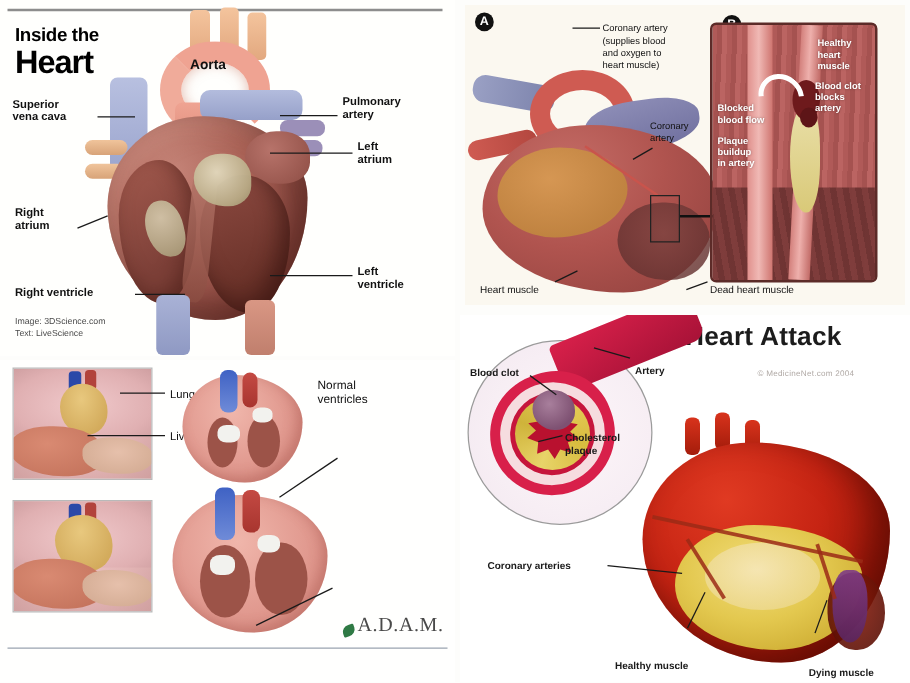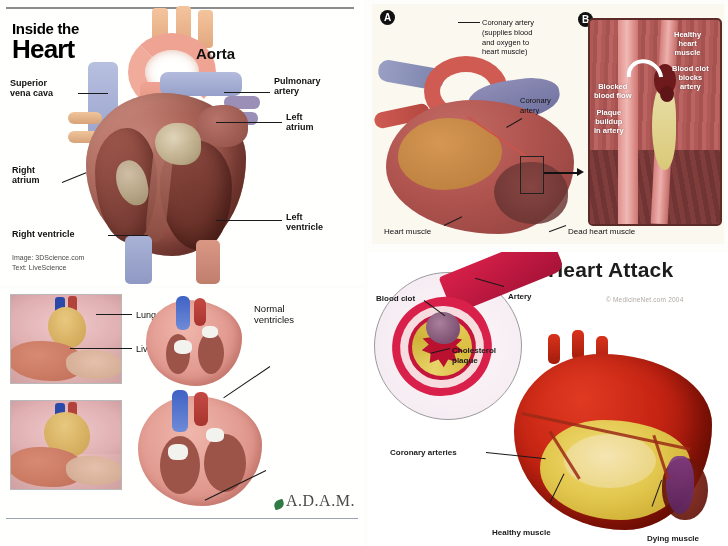--- a/index.html
+++ b/index.html
@@ -85,23 +85,23 @@
   #p2-vc{position:absolute;left:6px;top:60px;width:66px;height:22px;
     background:linear-gradient(90deg,#9aa0c4,#7b82ab);border-radius:10px;transform:rotate(10deg);}
   #p2-vc2{position:absolute;left:2px;top:104px;width:56px;height:16px;
     background:linear-gradient(90deg,#cf5b52,#b3473f);border-radius:8px;transform:rotate(-12deg);}
   #p2-car{position:absolute;background:#c9544c;height:2px;transform-origin:left center;}
   #p2-box{position:absolute;left:148px;top:152px;width:22px;height:36px;border:1.5px solid #222;}
   #p2-arrow{position:absolute;left:172px;top:168px;width:36px;height:1.5px;background:#111;}
   #p2-arrowh{position:absolute;left:205px;top:164px;width:0;height:0;
     border-left:7px solid #111;border-top:4px solid transparent;border-bottom:4px solid transparent;}
 
-  #p2-binset{position:absolute;left:216px;top:14px;width:130px;height:204px;border:2px solid #5c2b28;
+  #p2-binset{position:absolute;left:196px;top:14px;width:130px;height:204px;border:2px solid #5c2b28;
     border-radius:5px;overflow:hidden;
-    background:repeating-linear-gradient(92deg,#b05a58 0 4px,#a55250 4px 8px,#bb6462 8px 12px);text-align:center;}
+    background:repeating-linear-gradient(92deg,#b05a58 0 4px,#a55250 4px 8px,#bb6462 8px 12px);}
   #p2-bdark{position:absolute;left:0;bottom:0;width:100%;height:74px;
     background:repeating-linear-gradient(80deg,#7c3b3a 0 5px,#6c3231 5px 10px);opacity:.95;}
   #p2-art1{position:absolute;left:28px;top:0;width:20px;height:204px;
     background:linear-gradient(90deg,#e0908c,#f0b9b5 45%,#cf7570);}
   #p2-art2{position:absolute;left:66px;top:0;width:17px;height:204px;
     background:linear-gradient(90deg,#d3807c,#eeb0ac 45%,#c26b67);transform:rotate(3deg);}
   #p2-plaque{position:absolute;left:62px;top:64px;width:24px;height:86px;
     background:linear-gradient(180deg,#e9dfa8,#d9c978);border-radius:50% 40% 46% 54%;}
   #p2-clot{position:absolute;left:64px;top:44px;width:22px;height:32px;background:#6e1a1c;border-radius:50%;}
   #p2-clot2{position:absolute;left:70px;top:66px;width:14px;height:16px;background:#5d1517;border-radius:50%;}
@@ -205,21 +205,21 @@
   <div class="hshape" id="h1-body"></div>
   <div class="hshape" id="h1-la"></div>
   <div class="hshape" id="h1-rv"></div>
   <div class="hshape" id="h1-lv"></div>
   <div class="hshape" id="h1-septum"></div>
   <div class="hshape" id="h1-valve1"></div>
   <div class="hshape" id="h1-valve2"></div>
   <div class="hshape" id="h1-ivc"></div>
   <div class="hshape" id="h1-descao"></div>
 
-  <div class="lbl" style="left:152px;top:46px;font-size:15px;margin-left:44px;">Aorta</div>
+  <div class="lbl" style="left:152px;top:46px;font-size:11px;">Aorta</div>
 
   <div class="lbl" style="left:10px;top:78px;font-size:9px;">Superior
 vena cava</div>
   <div class="leader" style="left:78px;top:93px;width:30px;"></div>
 
   <div class="lbl" style="left:274px;top:76px;font-size:9px;">Pulmonary
 artery</div>
   <div class="leader" style="left:224px;top:92px;width:46px;"></div>
 
   <div class="lbl" style="left:286px;top:112px;font-size:9px;">Left

